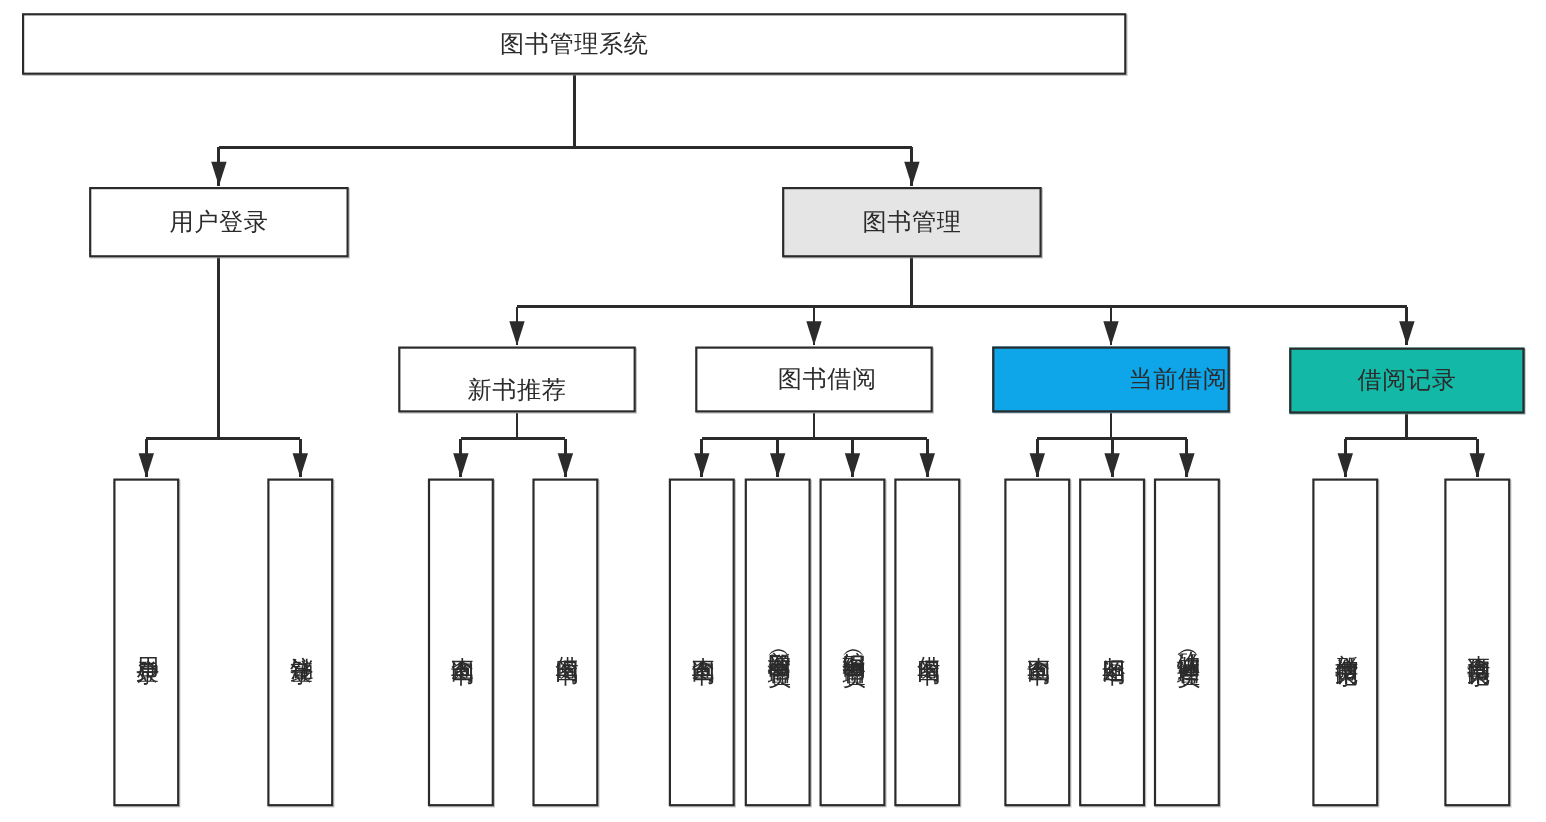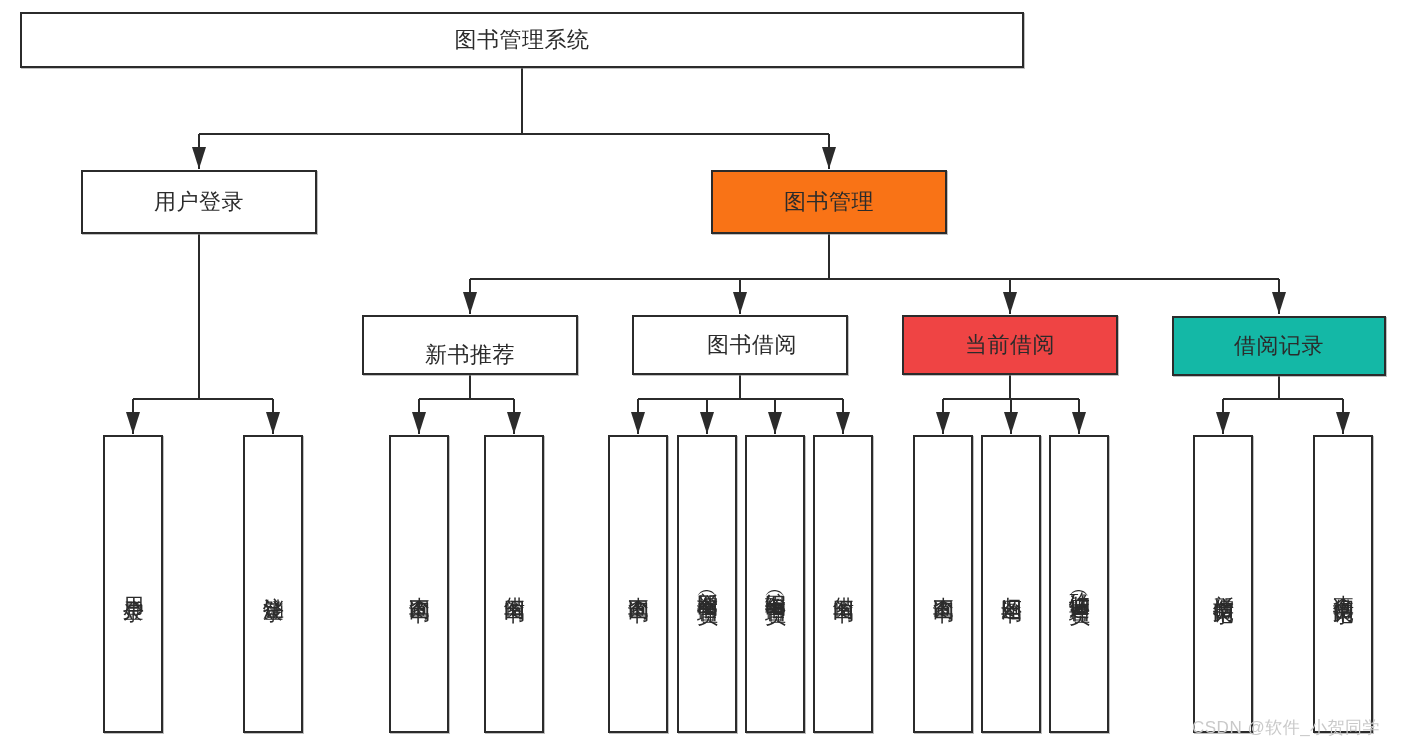--- a/index.html
+++ b/index.html
@@ -124,30 +124,30 @@
       <line x1="1343" y1="399" x2="1343" y2="434" stroke="#2b2b2b" stroke-width="2.6" shape-rendering="crispEdges"></line>
       <path d="M 1336 412 L 1343 434 L 1350 412 Z" fill="#2b2b2b"></path>
     </svg>
   <div id="node-layer">
       <div class="node" id="node-root" style="left: 20px; top: 12px; width: 1004px; height: 56px; border-color: rgb(43, 43, 43); background: rgb(255, 255, 255);">
         <span class="label" style="color: rgb(43, 43, 43);">图书管理系统</span>
       </div>
       <div class="node" id="node-login" style="left: 81px; top: 170px; width: 236px; height: 64px; border-color: rgb(43, 43, 43); background: rgb(255, 255, 255);">
         <span class="label" style="color: rgb(43, 43, 43);">用户登录</span>
       </div>
-      <div class="node" id="node-bookmgmt" style="left: 711px; top: 170px; width: 236px; height: 64px; border-color: rgb(43, 43, 43); background: #f97316;">
+      <div class="node" id="node-bookmgmt" style="left: 711px; top: 170px; width: 236px; height: 64px; border-color: rgb(43, 43, 43); background: #e5e5e5;">
         <span class="label" style="color: rgb(43, 43, 43);">图书管理</span>
       </div>
       <div class="node" id="node-newbook" style="left: 362px; top: 315px; width: 216px; height: 60px; border-color: rgb(43, 43, 43); background: rgb(255, 255, 255);">
         <span class="label" style="color: rgb(43, 43, 43); margin-top: 20px;">新书推荐</span>
       </div>
       <div class="node" id="node-borrow" style="left: 632px; top: 315px; width: 216px; height: 60px; border-color: rgb(43, 43, 43); background: rgb(255, 255, 255);">
         <span class="label" style="color: rgb(43, 43, 43); margin-left: 24px;">图书借阅</span>
       </div>
-      <div class="node" id="node-current" style="left: 902px; top: 315px; width: 216px; height: 60px; border-color: rgb(43, 43, 43); background: #ef4444;">
+      <div class="node" id="node-current" style="left: 902px; top: 315px; width: 216px; height: 60px; border-color: rgb(43, 43, 43); background: #0ea5e9; justify-content: flex-end;">
         <span class="label" style="color: rgb(43, 43, 43);">当前借阅</span>
       </div>
       <div class="node" id="node-record" style="left: 1172px; top: 316px; width: 214px; height: 60px; border-color: rgb(43, 43, 43); background: #14b8a6;">
         <span class="label" style="color: rgb(43, 43, 43);">借阅记录</span>
       </div>
       <div class="node leaf" id="node-l-login" style="left: 103px; top: 435px; width: 60px; height: 298px; border-color: rgb(43, 43, 43); background: rgb(255, 255, 255);">
         <span class="label" style="color: rgb(43, 43, 43);">用户登录</span>
       </div>
       <div class="node leaf" id="node-l-logout" style="left: 243px; top: 435px; width: 60px; height: 298px; border-color: rgb(43, 43, 43); background: rgb(255, 255, 255);">
         <span class="label" style="color: rgb(43, 43, 43);">注销登录</span>
@@ -179,14 +179,13 @@
       <div class="node leaf" id="node-l-confirm" style="left: 1049px; top: 435px; width: 60px; height: 298px; border-color: rgb(43, 43, 43); background: rgb(255, 255, 255);">
         <span class="label" style="color: rgb(43, 43, 43);">确认归还（管理员）</span>
       </div>
       <div class="node leaf" id="node-l-addrec" style="left: 1193px; top: 435px; width: 60px; height: 298px; border-color: rgb(43, 43, 43); background: rgb(255, 255, 255);">
         <span class="label" style="color: rgb(43, 43, 43);">新增借阅记录</span>
       </div>
       <div class="node leaf" id="node-l-queryrec" style="left: 1313px; top: 435px; width: 60px; height: 298px; border-color: rgb(43, 43, 43); background: rgb(255, 255, 255);">
         <span class="label" style="color: rgb(43, 43, 43);">查询借阅记录</span>
       </div>
     </div>
-  <div class="watermark">CSDN @软件_小贺同学</div>
 </div>
 
 </body></html>

